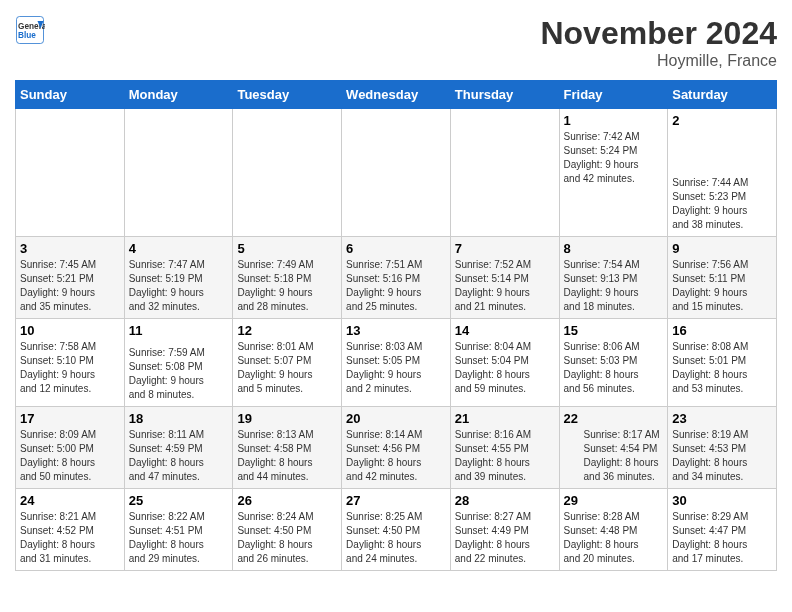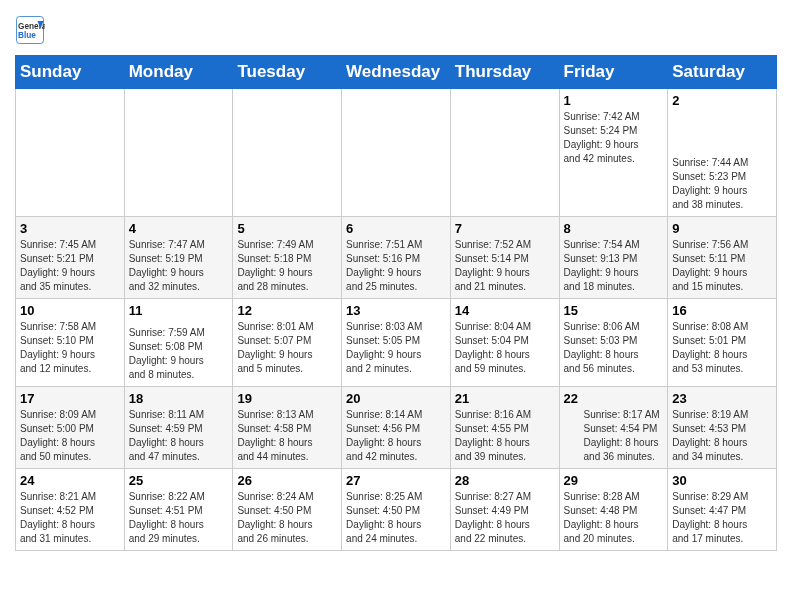--- a/index.html
+++ b/index.html
@@ -40,21 +40,21 @@
     .calendar {
       width: 100%;
       border-collapse: collapse;
       font-size: 11px;
     }
     .calendar th {
       background: #1a6dcc;
       color: #fff;
       padding: 6px 4px;
       text-align: left;
-      font-size: 17px;
+      font-size: 13px;
       font-weight: bold;
       border: 1px solid #1a6dcc;
     }
     .calendar td {
       border: 1px solid #ccc;
       vertical-align: top;
       padding: 4px;
       width: calc(100% / 7);
       min-height: 80px;
       background: #fff;
@@ -86,20 +86,22 @@
 <div class="header">
   <div class="logo">
     <svg class="logo-icon" viewBox="0 0 40 40">
       <rect x="2" y="2" width="36" height="36" rx="4" fill="#fff" stroke="#1a6dcc" stroke-width="1"></rect>
       <text x="4" y="18" font-size="11" font-weight="bold" fill="#333" font-family="Arial">General</text>
       <text x="4" y="30" font-size="11" font-weight="bold" fill="#1a6dcc" font-family="Arial">Blue</text>
       <polygon points="30,8 38,8 34,18" fill="#1a6dcc"></polygon>
     </svg>
   </div>
   <div class="title-block">
+    <div class="month-title">November 2024</div>
+    <div class="location">Hoymille, France</div>
   </div>
 </div>
 
 <table class="calendar">
   <thead>
     <tr>
     <th>Sunday</th>
         <th>Monday</th>
         <th>Tuesday</th>
         <th>Wednesday</th>

